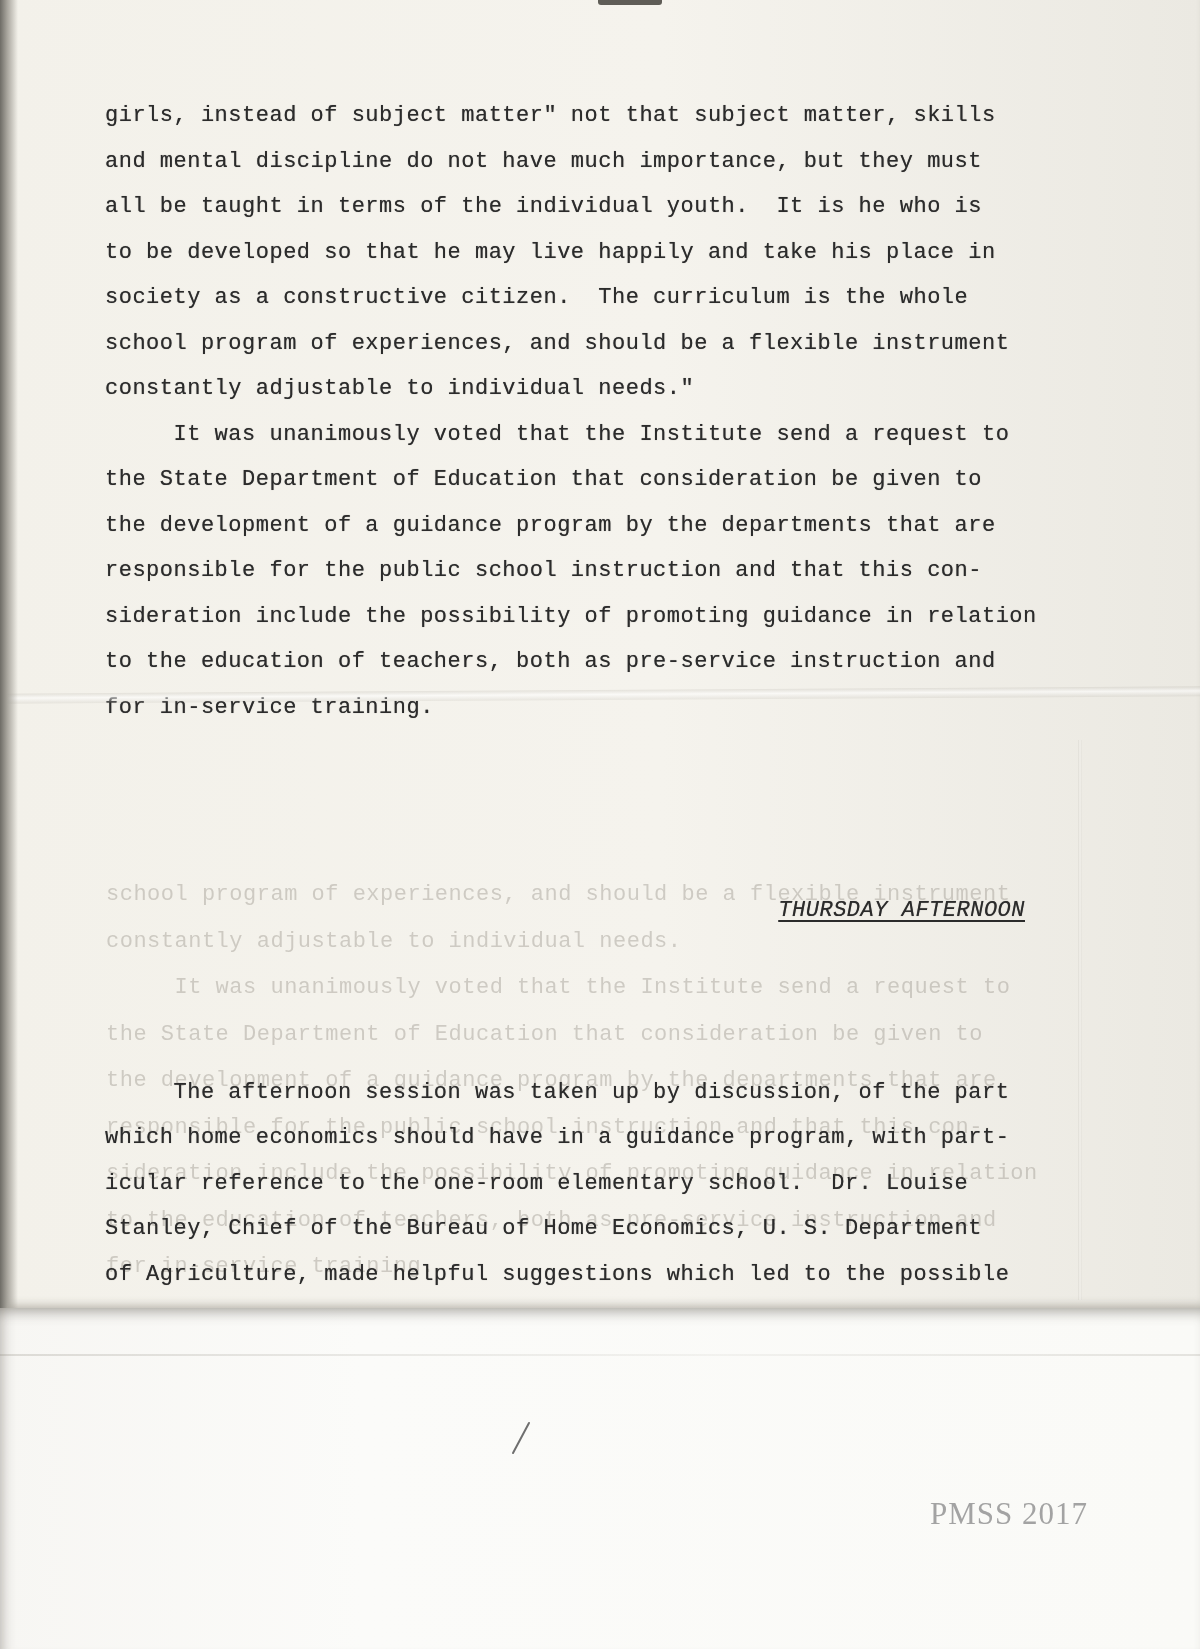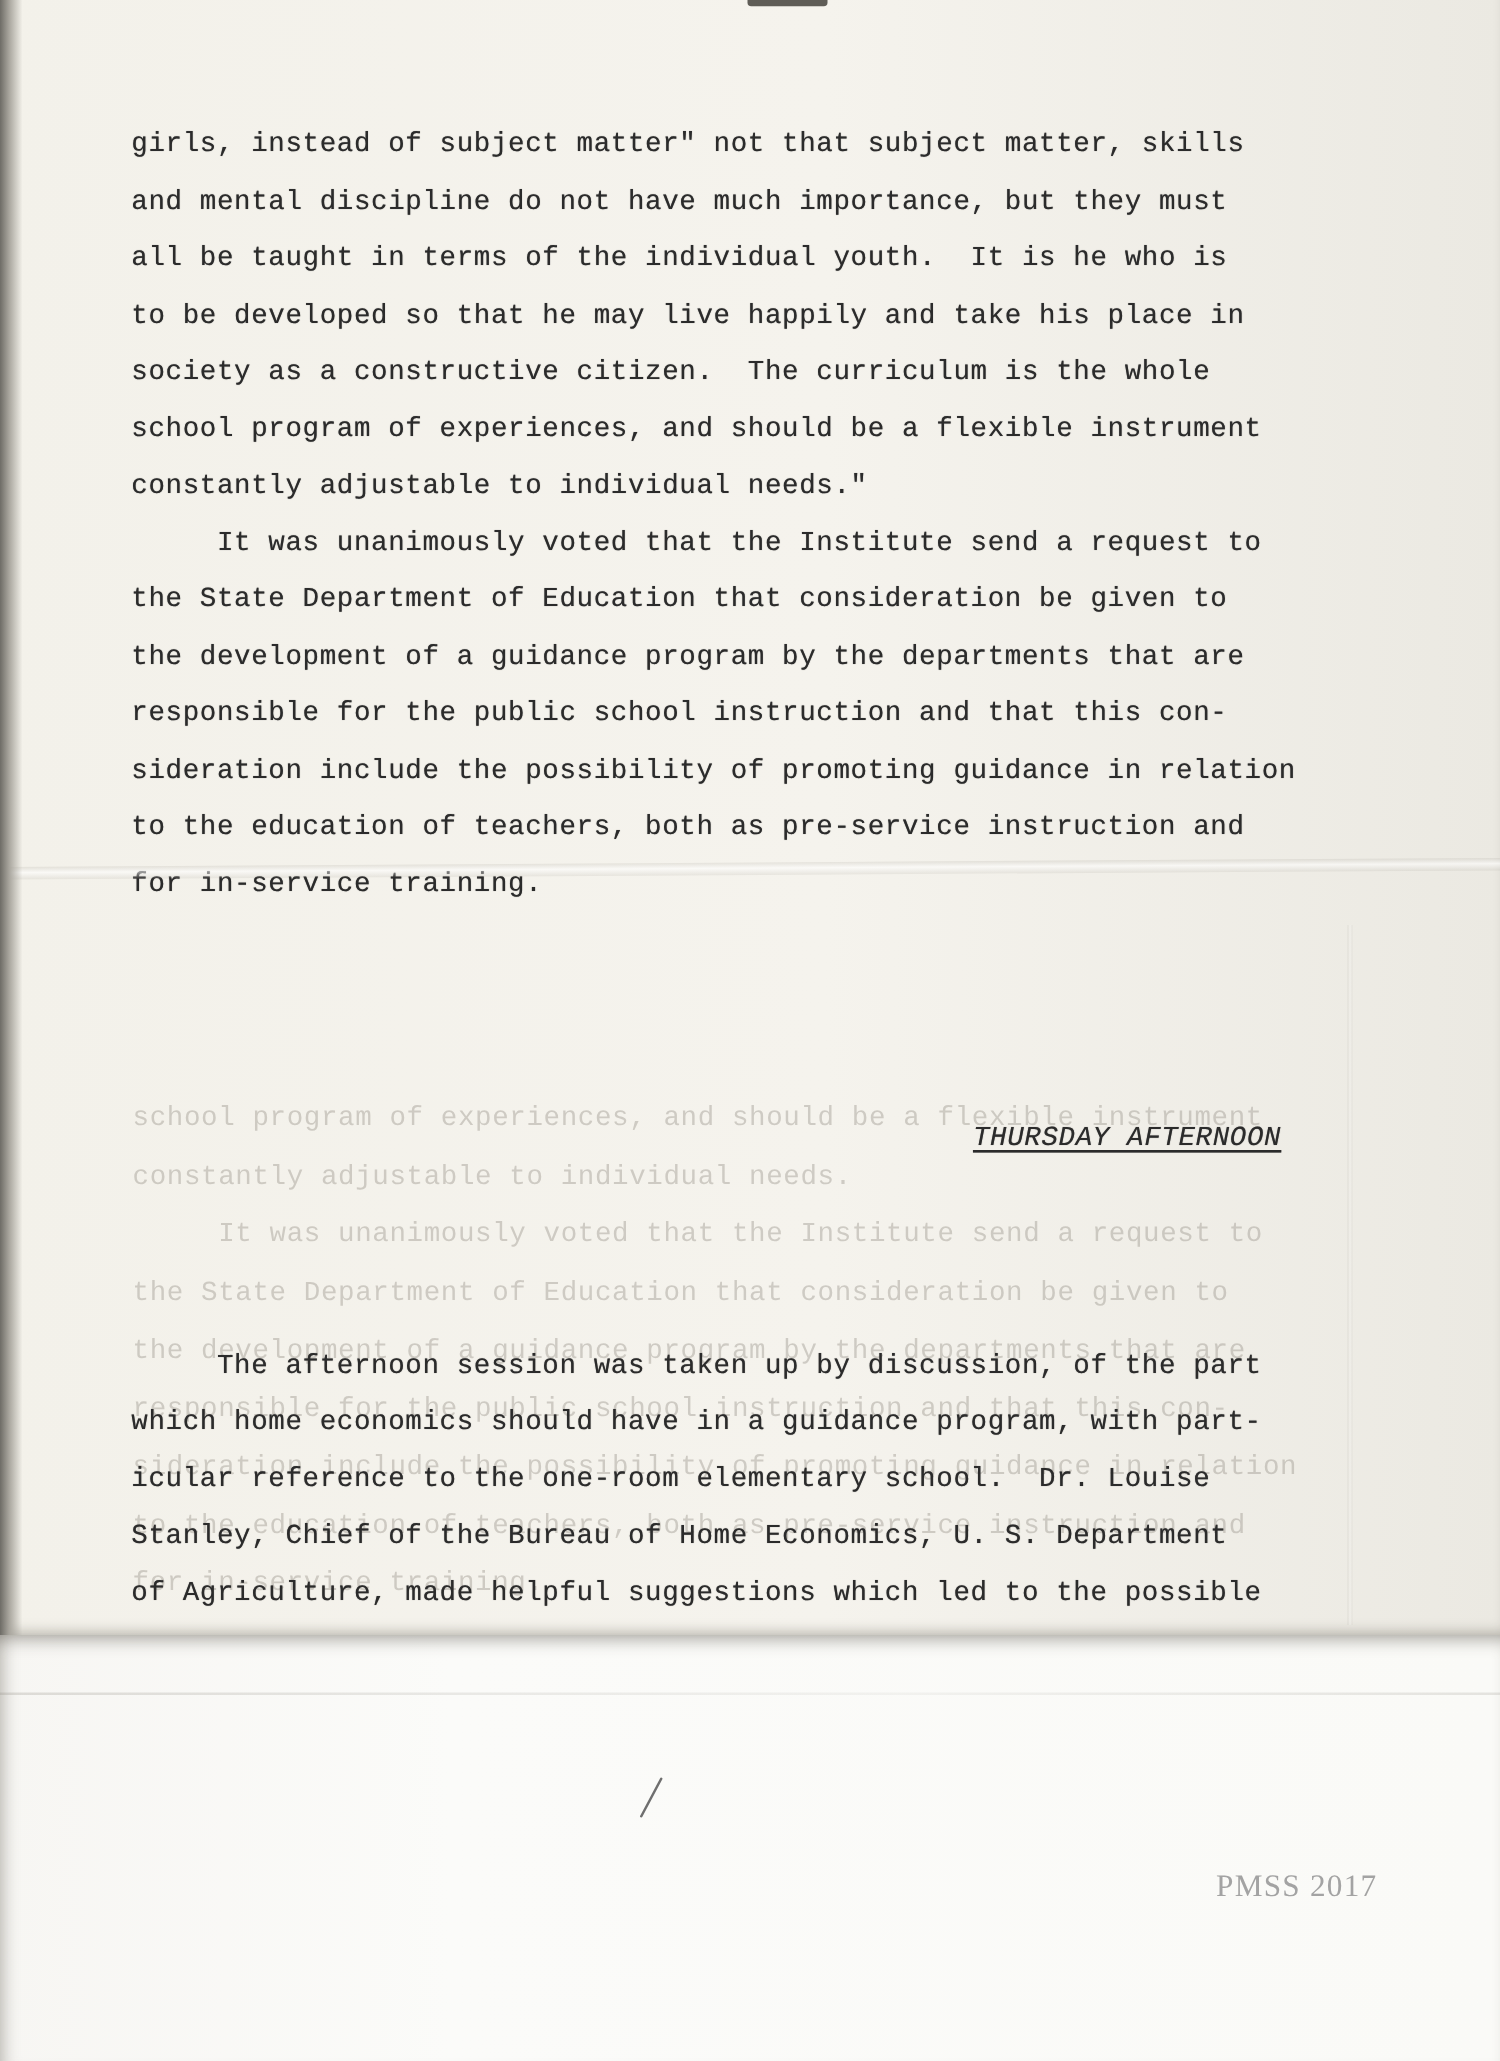--- a/index.html
+++ b/index.html
@@ -110,23 +110,23 @@
   .pen-mark {
     position: absolute;
     left: 520px; top: 112px;
     width: 2px; height: 36px;
     background: #6f6f6f;
     transform: rotate(28deg);
     border-radius: 1px;
   }
   .watermark {
     position: absolute;
-    right: 98px; top: 188px;
+    right: 112px; top: 188px;
     font-family: "Liberation Serif", "DejaVu Serif", serif;
-    font-size: 25px;
+    font-size: 31px;
     letter-spacing: 1px;
     color: var(--watermark, #a3a3a3);
   }
 </style>
 </head>
 <body>
 
 <div class="scan">
 
   <div class="paper">

